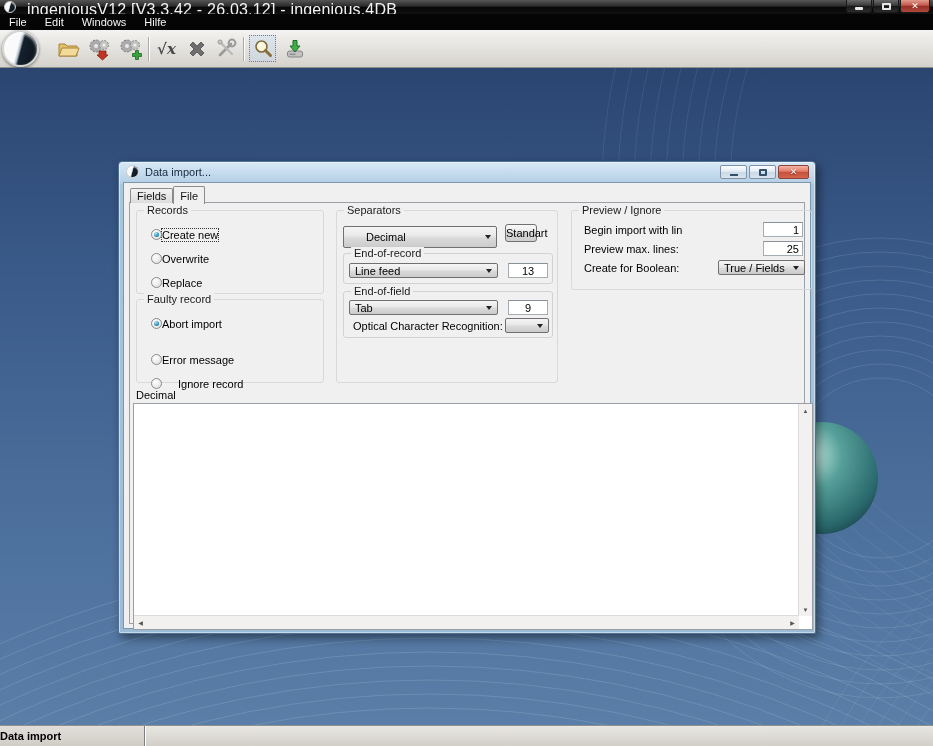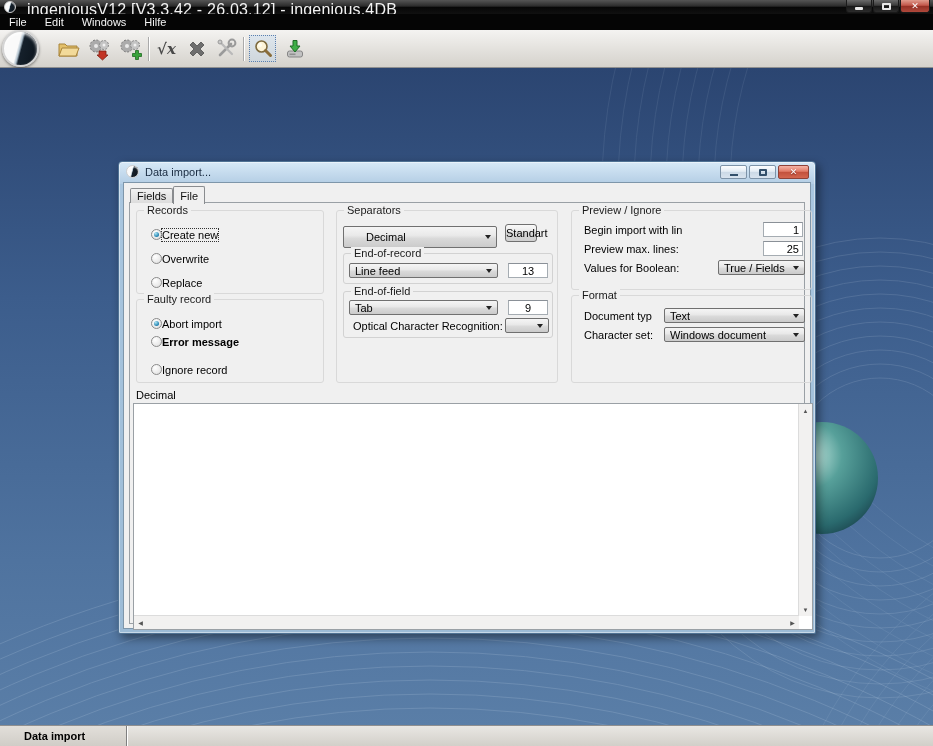--- a/index.html
+++ b/index.html
@@ -98,21 +98,21 @@
   .vscroll { position:absolute; right:0; top:0; width:14px; bottom:13px; background:#f2f1f0; border-left:1px solid #dcdcdc; }
   .hscroll { position:absolute; left:0; right:13px; bottom:0; height:14px; background:#f2f1f0; border-top:1px solid #dcdcdc; }
   .scroll-arrow { position:absolute; width:13px; height:13px; display:flex; align-items:center; justify-content:center;
     color:#555; font-size:6px; }
   .vscroll .up { top:0; } .vscroll .down { bottom:0; }
   .hscroll .left { left:0; } .hscroll .right { right:0; }
 
   
   .statusbar { position:absolute; left:0; top:725px; width:933px; height:21px;
     background:linear-gradient(#e9e7e3,#d2cfc9); border-top:1px solid #8f8f8f; }
-  .status-panel { position:absolute; left:0; top:0; width:127px; height:21px; line-height:20px; padding-left:24px;
+  .status-panel { position:absolute; left:0; top:0; width:145px; height:21px; line-height:20px; padding-left:0;
     font-weight:bold; background:linear-gradient(#e2dfda,#cfccc6); border-right:1px solid #7f7f7f; box-shadow:1px 0 0 #fff; }
 </style>
 </head>
 <body>
 
 <div class="app">
 
   <div class="titlebar">
     <div class="logo-orb"></div>
     <div class="app-title">ingeniousV12 [V3.3.42 - 26.03.12] - ingenious.4DB</div>
@@ -310,25 +310,25 @@
               <div class="radio-label">Replace</div>
             </div>
           </div>
 
           <div class="group" style="left:6px; top:96px; width:188px; height:84px;">
             <div class="group-label">Faulty record</div>
             <div class="radio-row" style="top:17px;">
               <div class="radio on"></div>
               <div class="radio-label">Abort import</div>
             </div>
-            <div class="radio-row" style="top:35px;font-weight:bold;">
+            <div class="radio-row" style="top:53px;">
               <div class="radio"></div>
               <div class="radio-label">Error message</div>
             </div>
-            <div class="radio-row" style="top:63px;">
+            <div class="radio-row" style="top:77px;gap:16px;">
               <div class="radio"></div>
               <div class="radio-label">Ignore record</div>
             </div>
           </div>
 
           <div class="group" style="left:206px; top:7px; width:222px; height:173px;">
             <div class="group-label">Separators</div>
 
             <div class="combo" style="left:6px; top:15px; width:154px; height:22px;padding-left:17px;">
               <div class="combo-text">Decimal</div>
@@ -359,40 +359,27 @@
               </div>
             </div>
           </div>
 
           <div class="group" style="left:441px; top:7px; width:241px; height:80px;">
             <div class="group-label">Preview / Ignore</div>
             <div class="field-label" style="left:12px; top:13px; width:170px;">Begin import with lin</div>
             <input class="tfield num" style="right: 8px; top: 11px; width: 40px; height: 15px;" value="1">
             <div class="field-label" style="left:12px; top:32px; width:170px;">Preview max. lines:</div>
             <input class="tfield num" style="right: 8px; top: 30px; width: 40px; height: 15px;" value="25">
-            <div class="field-label" style="left:12px; top:51px; width:135px;">Values for Boolean:</div>
+            <div class="field-label" style="left:12px; top:51px; width:135px;">Create for Boolean:</div>
             <div class="combo" style="left:146px; top:49px; width:87px; height:15px;">
               <div class="combo-text">True / Fields</div>
               <div class="combo-arrow"></div>
             </div>
           </div>
 
-          <div class="group" style="left:441px; top:92px; width:241px; height:88px;">
-            <div class="group-label">Format</div>
-            <div class="field-label" style="left:12px; top:14px; width:78px;">Document typ</div>
-            <div class="combo" style="left:92px; top:12px; width:141px; height:15px;">
-              <div class="combo-text">Text</div>
-              <div class="combo-arrow"></div>
-            </div>
-            <div class="field-label" style="left:12px; top:33px; width:78px;">Character set:</div>
-            <div class="combo" style="left:92px; top:31px; width:141px; height:15px;">
-              <div class="combo-text">Windows document</div>
-              <div class="combo-arrow"></div>
-            </div>
-          </div>
 
           <div class="preview-label">Decimal</div>
           <div class="preview-box">
             <div class="vscroll">
               <div class="scroll-arrow up">▲</div>
               <div class="scroll-arrow down">▼</div>
             </div>
             <div class="hscroll">
               <div class="scroll-arrow left">◀</div>
               <div class="scroll-arrow right">▶</div>

